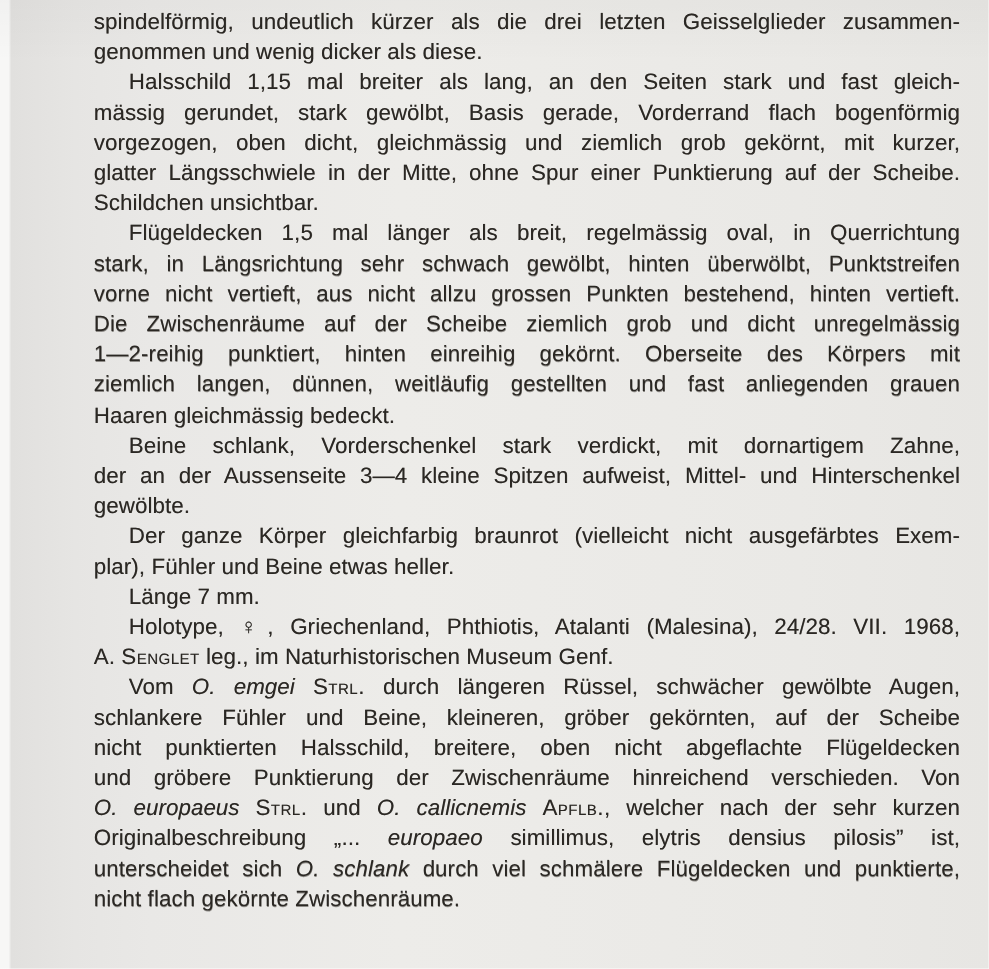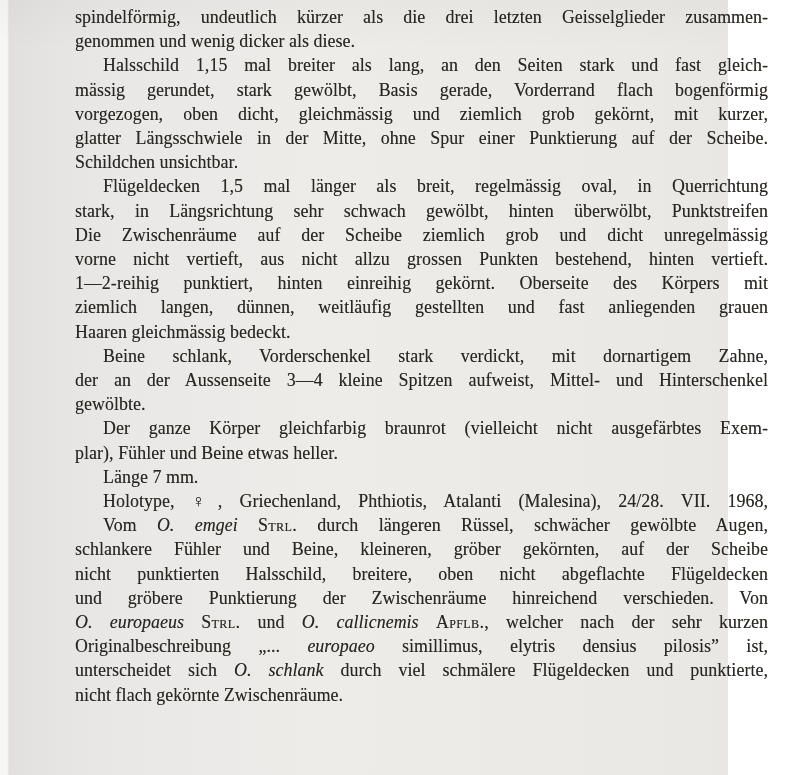--- a/index.html
+++ b/index.html
@@ -5,31 +5,31 @@
 <style>
   html, body {
     margin: 0;
     padding: 0;
     width: 791px;
     height: 775px;
     overflow: hidden;
   }
   .page {
     position: relative;
-    width: 728px;
+    width: 791px;
     height: 775px;
     
     background:
       linear-gradient(180deg, rgba(0,0,0,0.025) 0, rgba(0,0,0,0) 50px),
       linear-gradient(90deg,
         #f7f7f6 0px, #f7f7f6 7px,
         #e1e0de 9px, #e6e5e3 60px,
         #e9e8e6 120px, #edece9 320px,
         #eae9e6 640px, #e7e6e3 791px);
-    font-family: Liberation Serif, serif;
+    font-family: Liberation Sans, sans-serif;
   }
   .textblock {
     position: absolute;
     left: 75px;
     top: 5px;
     width: 693px;
     font-size: 17.8px;
     line-height: 24.2px;
     color: #2a2723;
     letter-spacing: 0.1px;
@@ -55,32 +55,33 @@
   <div class="textblock">
       <div class="line jst"><span class="r">spindelförmig, undeutlich kürzer als die drei letzten Geisselglieder zusammen-</span></div>
       <div class="line"><span class="r">genommen und wenig dicker als diese.</span></div>
       <div class="line ind jst"><span class="r">Halsschild 1,15 mal breiter als lang, an den Seiten stark und fast gleich-</span></div>
       <div class="line jst"><span class="r">mässig gerundet, stark gewölbt, Basis gerade, Vorderrand flach bogenförmig</span></div>
       <div class="line jst"><span class="r">vorgezogen, oben dicht, gleichmässig und ziemlich grob gekörnt, mit kurzer,</span></div>
       <div class="line jst"><span class="r">glatter Längsschwiele in der Mitte, ohne Spur einer Punktierung auf der Scheibe.</span></div>
       <div class="line"><span class="r">Schildchen unsichtbar.</span></div>
       <div class="line ind jst"><span class="r">Flügeldecken 1,5 mal länger als breit, regelmässig oval, in Querrichtung</span></div>
       <div class="line jst"><span class="r">stark, in Längsrichtung sehr schwach gewölbt, hinten überwölbt, Punktstreifen</span></div>
+      <div class="line jst"><span class="r">vorne nicht vertieft, aus nicht allzu grossen Punkten bestehend, hinten vertieft.</span></div>
       <div class="line jst"><span class="r">Die Zwischenräume auf der Scheibe ziemlich grob und dicht unregelmässig</span></div>
-      <div class="line jst"><span class="r">vorne nicht vertieft, aus nicht allzu grossen Punkten bestehend, hinten vertieft.</span></div>
       <div class="line jst"><span class="r">1—2-reihig punktiert, hinten einreihig gekörnt. Oberseite des Körpers mit</span></div>
       <div class="line jst"><span class="r">ziemlich langen, dünnen, weitläufig gestellten und fast anliegenden grauen</span></div>
       <div class="line"><span class="r">Haaren gleichmässig bedeckt.</span></div>
       <div class="line ind jst"><span class="r">Beine schlank, Vorderschenkel stark verdickt, mit dornartigem Zahne,</span></div>
       <div class="line jst"><span class="r">der an der Aussenseite 3—4 kleine Spitzen aufweist, Mittel- und Hinterschenkel</span></div>
       <div class="line"><span class="r">gewölbte.</span></div>
       <div class="line ind jst"><span class="r">Der ganze Körper gleichfarbig braunrot (vielleicht nicht ausgefärbtes Exem-</span></div>
       <div class="line"><span class="r">plar), Fühler und Beine etwas heller.</span></div>
       <div class="line ind"><span class="r">Länge 7 mm.</span></div>
       <div class="line ind jst"><span class="r">Holotype, ♀, Griechenland, Phthiotis, Atalanti (Malesina), 24/28. VII. 1968,</span></div>
+      <div class="line"><span class="r">A. </span><span class="sc">Senglet</span><span class="r"> leg., im Naturhistorischen Museum Genf.</span></div>
       <div class="line ind jst"><span class="r">Vom </span><span class="i">O. emgei</span><span class="r"> </span><span class="sc">Strl.</span><span class="r"> durch längeren Rüssel, schwächer gewölbte Augen,</span></div>
       <div class="line jst"><span class="r">schlankere Fühler und Beine, kleineren, gröber gekörnten, auf der Scheibe</span></div>
       <div class="line jst"><span class="r">nicht punktierten Halsschild, breitere, oben nicht abgeflachte Flügeldecken</span></div>
       <div class="line jst"><span class="r">und gröbere Punktierung der Zwischenräume hinreichend verschieden. Von</span></div>
       <div class="line jst"><span class="i">O. europaeus</span><span class="r"> </span><span class="sc">Strl.</span><span class="r"> und </span><span class="i">O. callicnemis</span><span class="r"> </span><span class="sc">Apflb.</span><span class="r">, welcher nach der sehr kurzen</span></div>
       <div class="line jst"><span class="r">Originalbeschreibung „... </span><span class="i">europaeo</span><span class="r"> simillimus, elytris densius pilosis” ist,</span></div>
       <div class="line jst"><span class="r">unterscheidet sich </span><span class="i">O. schlank</span><span class="r"> durch viel schmälere Flügeldecken und punktierte,</span></div>
       <div class="line"><span class="r">nicht flach gekörnte Zwischenräume.</span></div>
     </div>
 </div>

